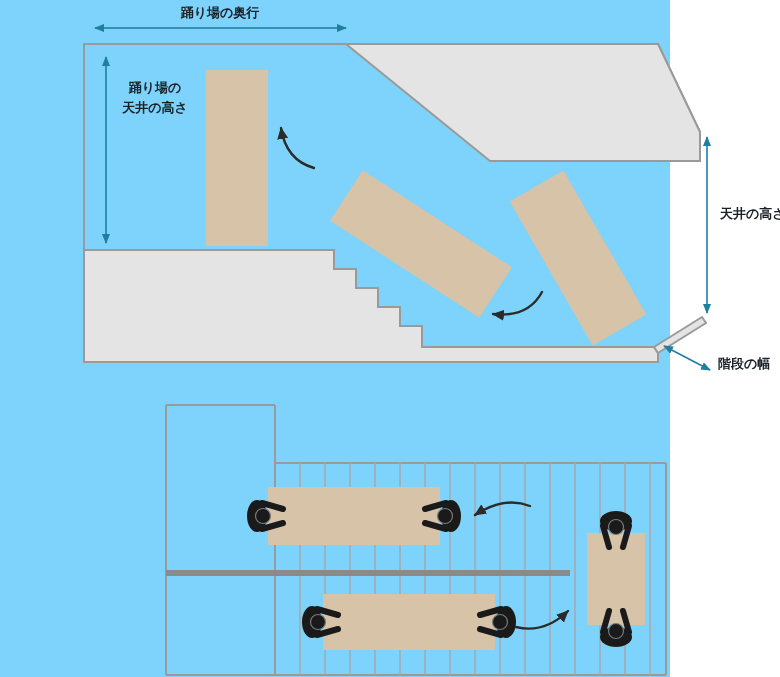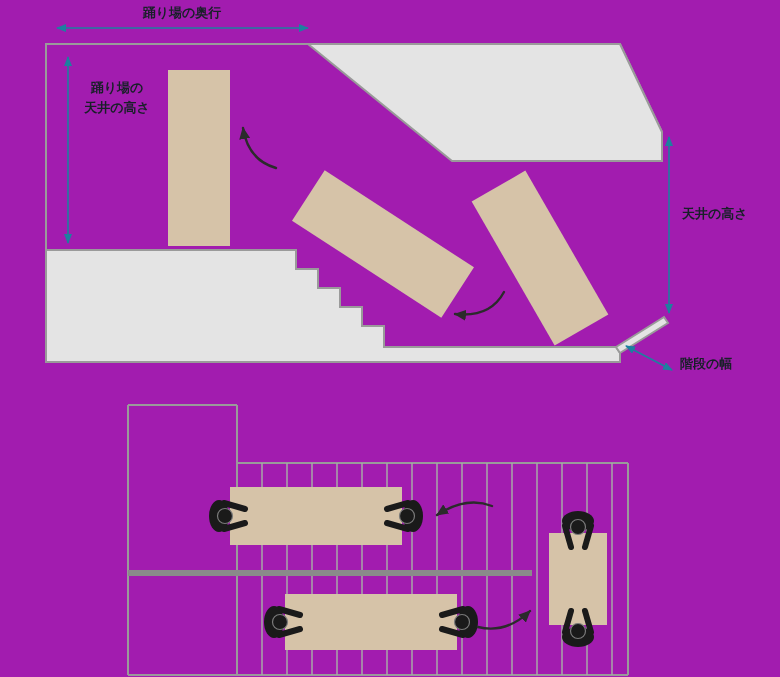--- a/index.html
+++ b/index.html
@@ -1,16 +1,16 @@
 <!DOCTYPE html>
 <html style="--c-box: #d6c3a8; --c-slab: #e4e4e4; --c-outline: #9a9a9a; --c-tread: #a8a8a8; --c-divider: #8a8a8a; --c-dimension: #1e7f9f; --c-text: #182028; --c-rotate: #2b2b2b; --c-person: #1a1a1a;"><head>
 <meta charset="utf-8">
 <style>
   html,body{margin:0;padding:0;background:#ffffff;width:780px;height:677px;overflow:hidden;}
-  .stage{position:relative;width:780px;height:677px;background:#a21caf;}
+  .stage{position:relative;width:632px;height:677px;background:#7dd3fc;padding-left:38px;}
   svg{display:block;}
   .slab{fill:var(--c-slab);stroke:var(--c-outline);stroke-width:2;stroke-linejoin:miter;}
   .outline{fill:none;stroke:var(--c-outline);stroke-width:2;stroke-linejoin:miter;}
   .box{fill:var(--c-box);stroke:none;}
   .dim{fill:none;stroke:var(--c-dimension);stroke-width:1.6;}
   .dimhead{fill:var(--c-dimension);}
   .rot{fill:none;stroke:var(--c-rotate);stroke-width:2.4;stroke-linecap:round;}
   .rothead{fill:var(--c-rotate);}
   .lbl{fill:var(--c-text);font-family:"Liberation Sans",sans-serif;font-size:13px;font-weight:600;}
   .wall{fill:none;stroke:var(--c-outline);stroke-width:2;}

